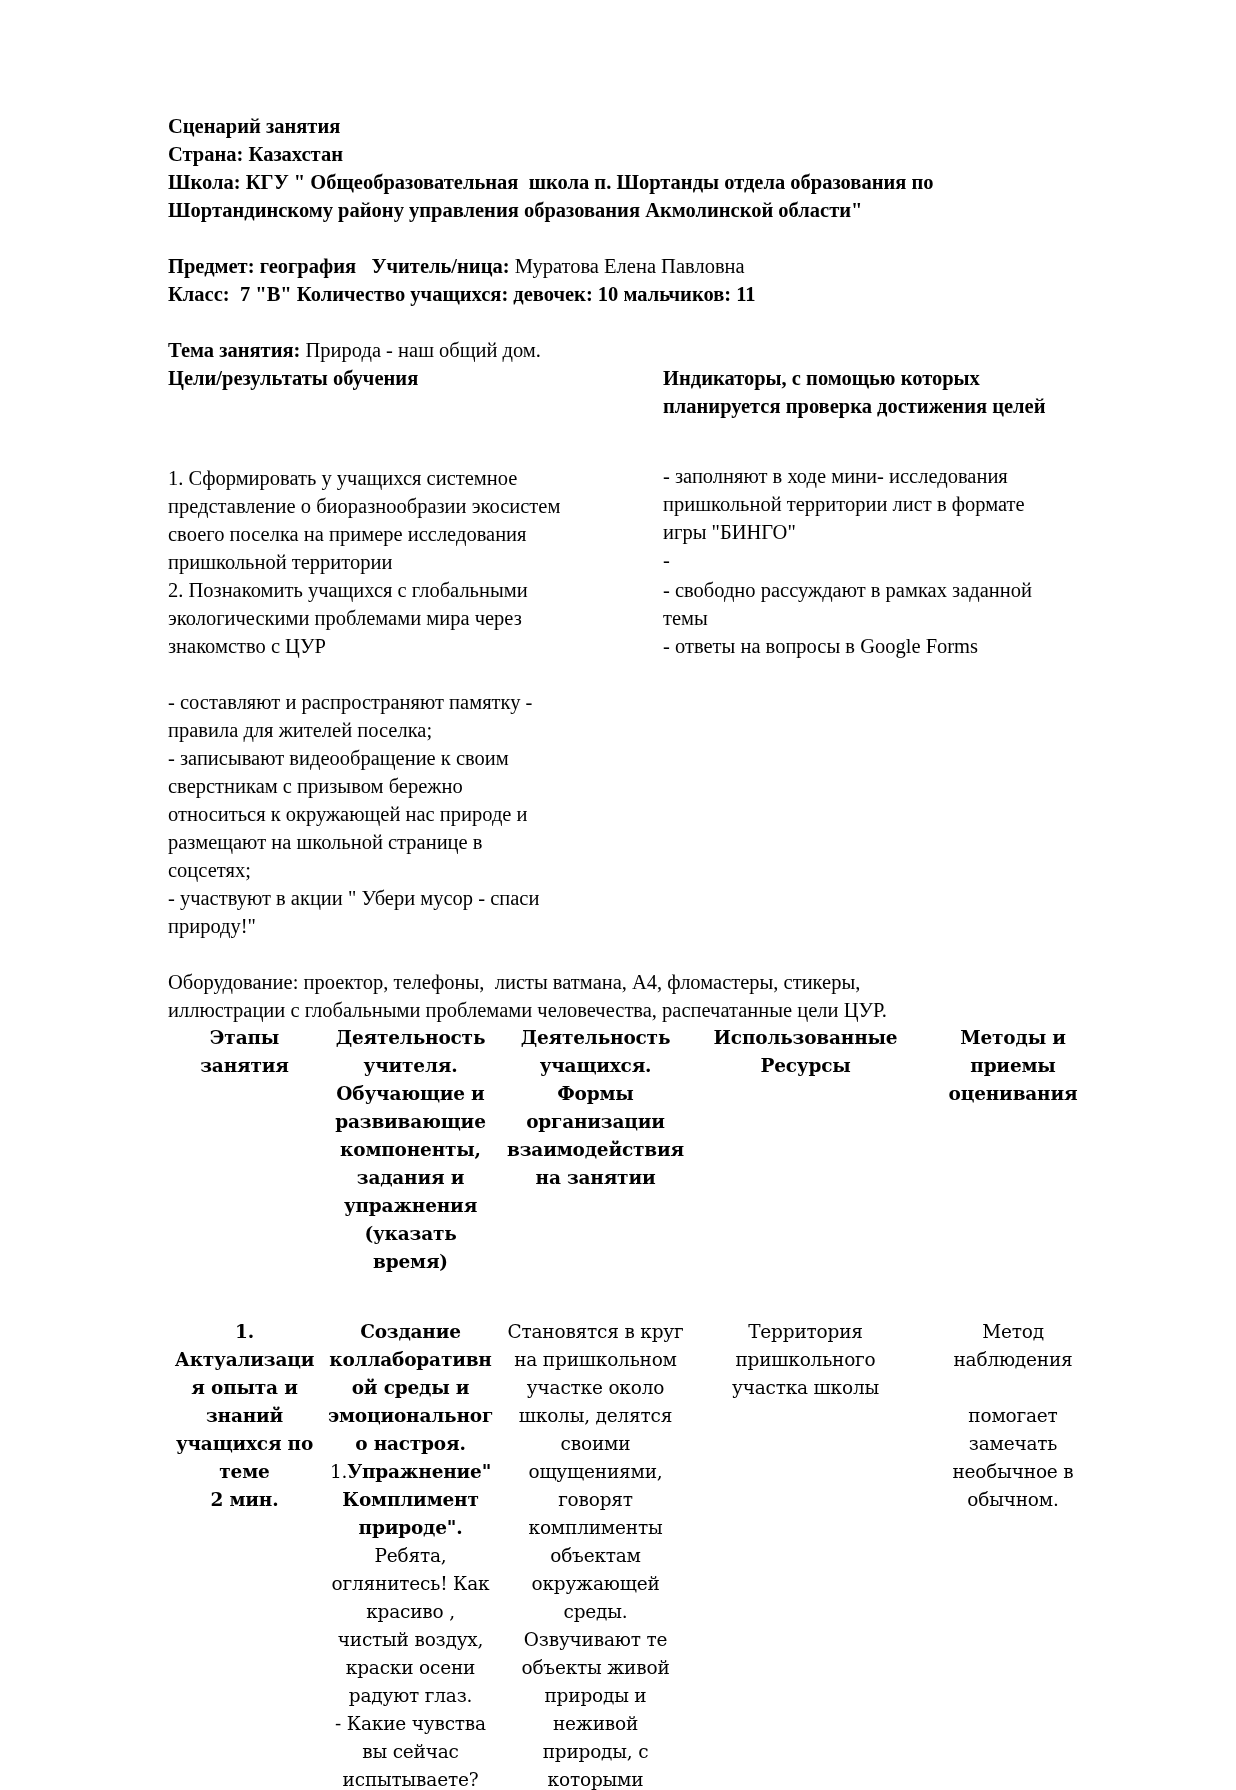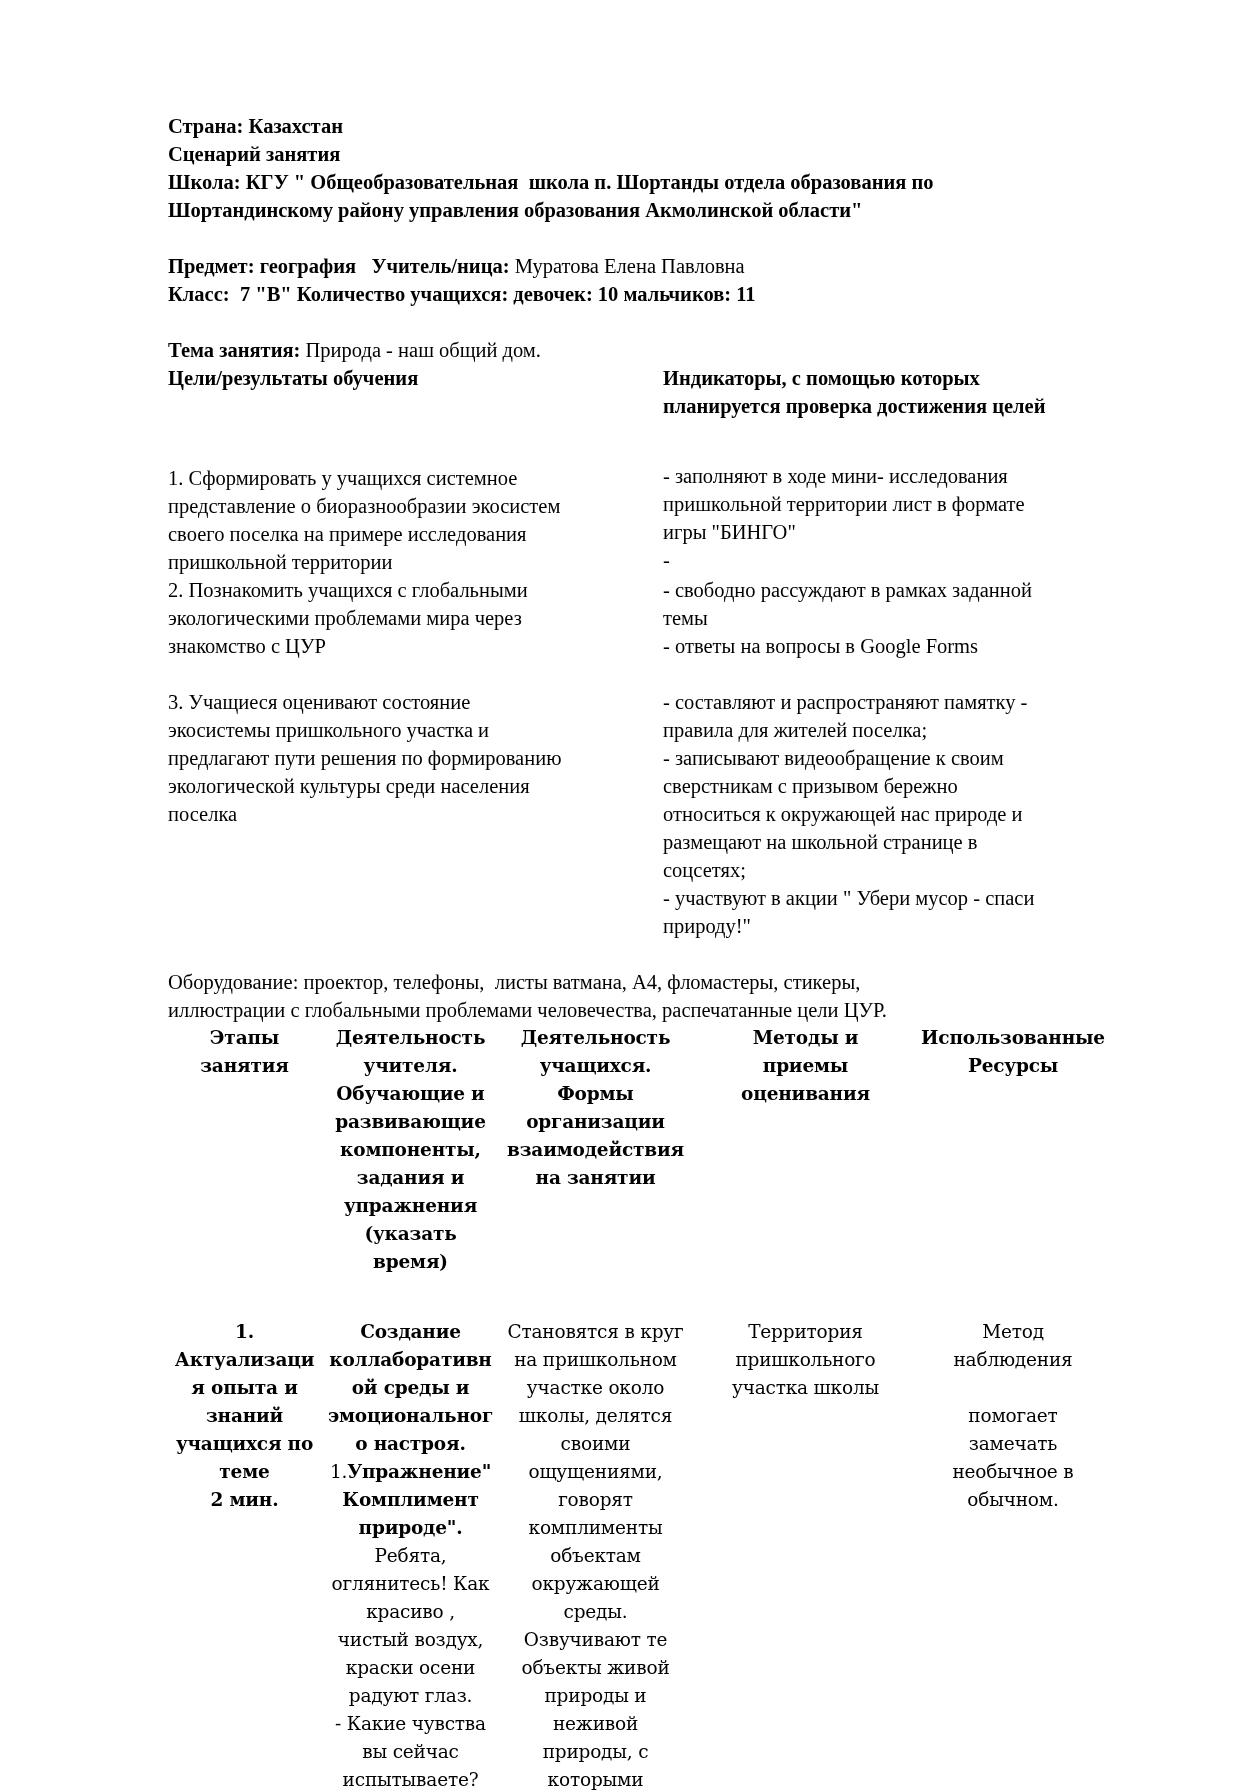--- a/index.html
+++ b/index.html
@@ -14,22 +14,22 @@
   .goals { display: grid; grid-template-columns: 483px 460px; column-gap: 12px; }
   .goals .cell { white-space: pre-line; }
   .stages { display: grid; grid-template-columns: 157px 175px 195px 225px 190px; }
   .stages .cell { white-space: pre-line; padding-right: 4px; text-align: center; }
   .stage-body { font-family: "DejaVu Serif", serif; font-size: 18.5px; line-height: 28px; letter-spacing: -0.2px; }
 </style>
 </head>
 <body>
 
 <div class="page">
+  <div class="line b">Сценарий занятия</div>
   <div class="line b"><span>Страна:</span> <span>Казахстан</span></div>
-  <div class="line b">Сценарий занятия</div>
   <div class="line b">Школа: КГУ " Общеобразовательная  школа п. Шортанды отдела образования по</div>
   <div class="line b">Шортандинскому району управления образования Акмолинской области"</div>
   <div class="gap"></div>
   <div class="line"><span class="b">Предмет: география   Учитель/ница:</span><span> Муратова Елена Павловна</span></div>
   <div class="line b">Класс:  7 "В" Количество учащихся: девочек: 10 мальчиков: 11</div>
   <div class="gap"></div>
   <div class="line"><span class="b">Тема занятия:</span><span> Природа - наш общий дом.</span></div>
 
   <div class="goals">
     <div class="cell b">Цели/результаты обучения</div>
@@ -44,25 +44,20 @@
     <div class="cell" style="margin-top:14px">- заполняют в ходе мини- исследования
 пришкольной территории лист в формате
 игры "БИНГО"
 -</div>
     <div class="cell">2.  Познакомить учащихся с глобальными
 экологическими проблемами мира через
 знакомство с ЦУР</div>
     <div class="cell">- свободно рассуждают в рамках заданной
 темы
 - ответы на вопросы в Google Forms</div>
-    <div class="cell" style="margin-top:28px">3. Учащиеся оценивают состояние
-экосистемы пришкольного участка и
-предлагают пути решения по  формированию
- экологической культуры среди населения
-поселка</div>
     <div class="cell" style="margin-top:28px">- составляют и распространяют памятку -
 правила для жителей поселка;
 - записывают видеообращение к своим
 сверстникам с призывом бережно
 относиться к окружающей нас природе и
 размещают на школьной  странице в
 соцсетях;
 - участвуют в акции " Убери мусор - спаси
 природу!"</div>
   </div>
@@ -82,25 +77,25 @@
 задания и
 упражнения
 (указать
 время)</div>
     <div class="cell b">Деятельность
 учащихся.
 Формы
 организации
 взаимодействия
 на занятии</div>
+    <div class="cell b">Использованные
+Ресурсы</div>
     <div class="cell b">Методы и
 приемы
 оценивания</div>
-    <div class="cell b">Использованные
-Ресурсы</div>
 
     <div class="cell b" style="margin-top:42px">1.
 Актуализаци
 я опыта и
 знаний
 учащихся по
 теме
 2 мин.</div>
     <div class="cell" style="margin-top:42px"><span class="b">Создание
 коллаборативн

